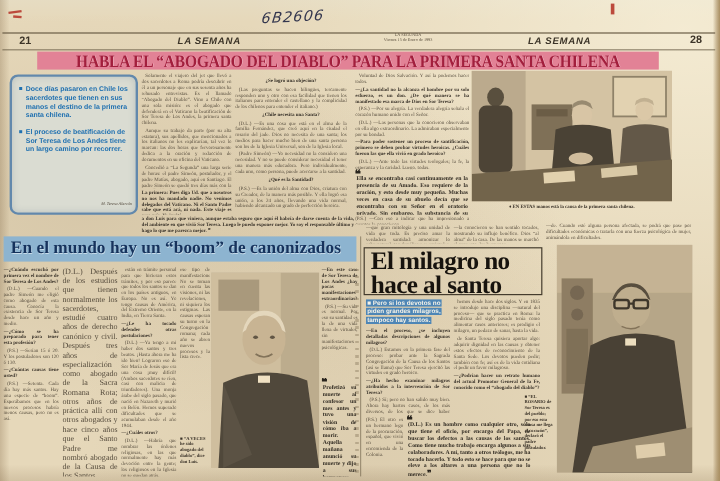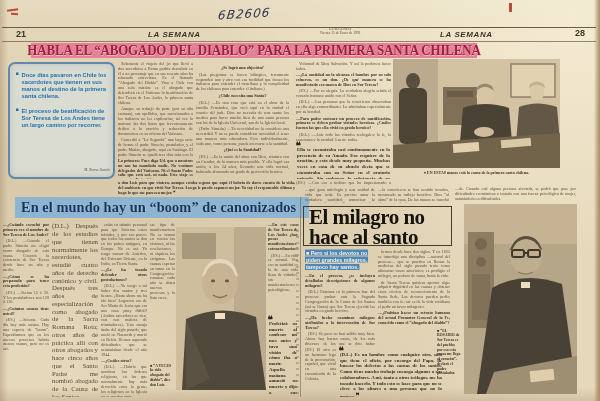--- a/index.html
+++ b/index.html
@@ -78,21 +78,21 @@
   <div class="abs sect" style="left:148px;top:30px;">LA SEMANA</div>
   <div class="abs col" style="left:295px;top:27px;width:90px;height:13px;">
     <div class="s mast">
       <div>LA SEGUNDA</div>
       <div>Viernes 15 de Enero de 1993</div>
     </div>
   </div>
   <div class="abs sect" style="left:440px;top:30px;">LA SEMANA</div>
   <div class="abs pgnum" style="left:575px;top:28px;">28</div>
 
-  <div class="abs banner1" style="left:31px;top:43px;width:446px;height:15px;">
+  <div class="abs banner1" style="left:31px;top:43px;width:518px;height:15px;">
     <span>HABLA EL “ABOGADO DEL DIABLO” PARA LA PRIMERA SANTA CHILENA</span>
   </div>
 
   <div class="abs side col" style="left:8px;top:62px;width:103px;height:113px;">
     <div class="s" style="padding:14px 10px 0 12px;box-sizing:border-box;">
       <div>
           <p>Doce días pasaron en Chile los sacerdotes que tienen en sus manos el destino de la primera santa chilena.</p>
           <p>El proceso de beatificación de Sor Teresa de Los Andes tiene un largo camino por recorrer.</p>
         </div>
     </div>
@@ -163,21 +163,21 @@
       <polygon points="0,86 167,74 167,109 0,109" fill="#5e5039"></polygon>
       <rect x="60" y="84" width="26" height="9" fill="#d8cdb2" transform="rotate(-4 73 88)"></rect>
       <rect x="108" y="80" width="30" height="8" fill="#cfc4a8" transform="rotate(-5 123 84)"></rect>
       <rect width="167" height="109" fill="#c8a36a" opacity=".12"></rect>
     </svg>
   </div>
   <div class="abs col" style="left:393px;top:170px;width:167px;height:9px;">
     <div class="s cap">♦ EN ESTAS manos está la causa de la primera santa chilena.</div>
   </div>
 
-  <div class="abs banner2" style="left:3px;top:197px;width:294px;height:21px;margin-left:12px;">
+  <div class="abs banner2" style="left:3px;top:197px;width:294px;height:21px;">
     <span>En el mundo hay un “boom” de canonizados</span>
   </div>
 
   <div class="abs col" style="left:3px;top:222px;width:46px;height:175px;">
     <div class="s t">
         <p class="b">—¿Cuándo escuchó por primera vez el nombre de Sor Teresa de Los Andes?</p>
         <p>(D.L.) —Cuando el padre Simeón me eligió como abogado de esta causa. Conocía la existencia de Sor Teresa desde hace un año y medio.</p>
         <p class="b">—¿Cómo se ha preparado para tener esta profesión?</p>
         <p>(P.S.) —Serían 15 ó 20. Y los postuladores son 120 ó 130.</p>
         <p class="b">—¿Cuántas causas tiene usted?</p>

